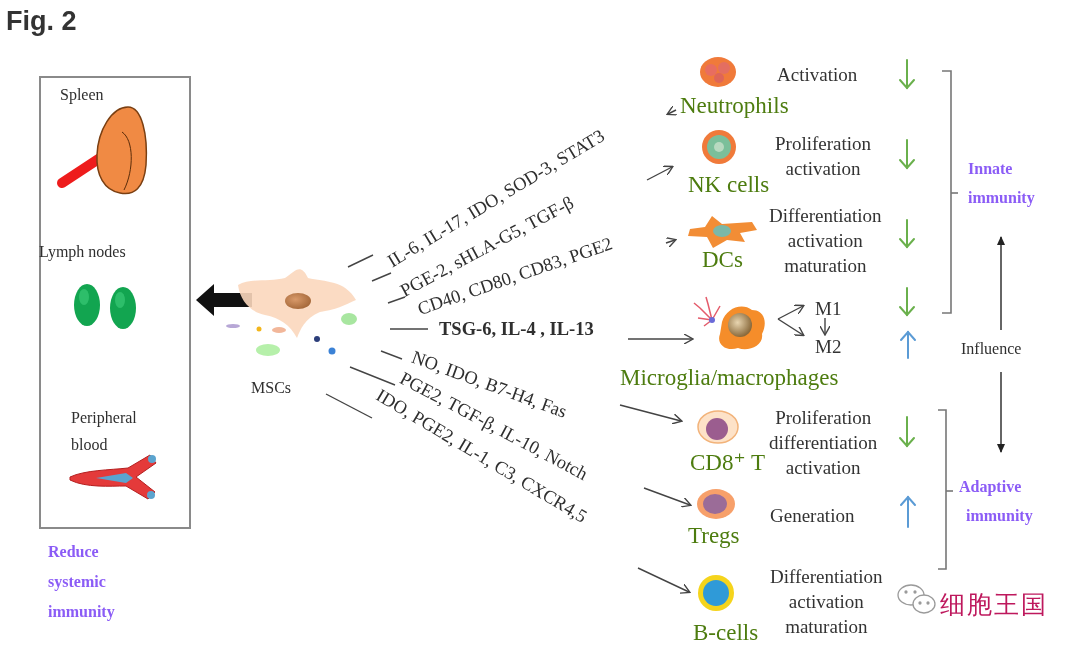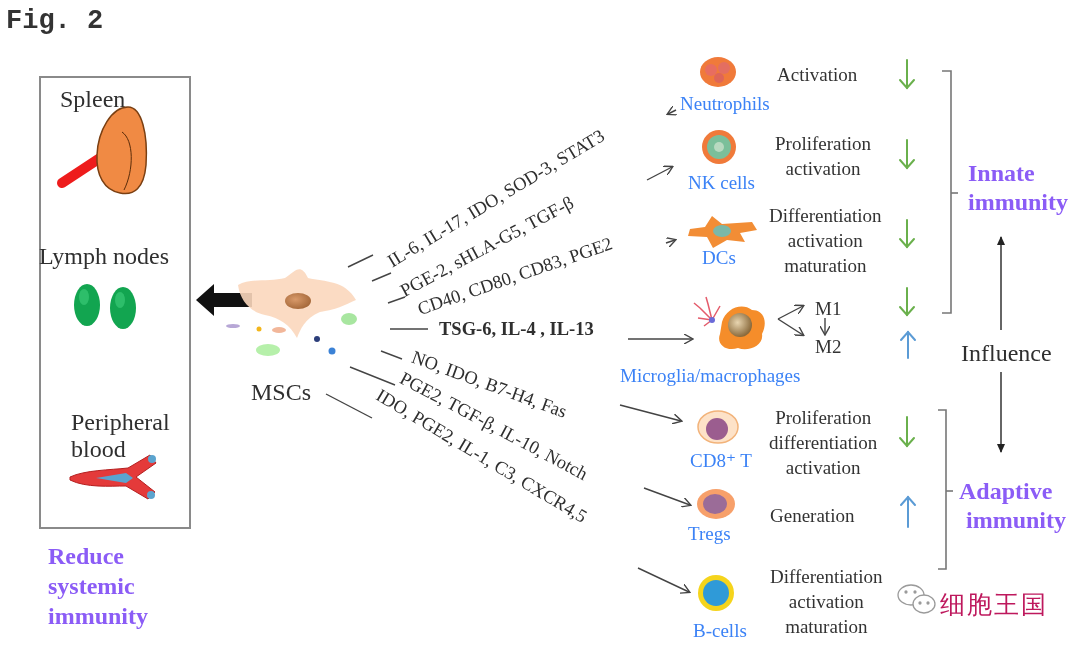--- a/index.html
+++ b/index.html
@@ -1,24 +1,24 @@
 <!DOCTYPE html>
 <html><head>
 <meta charset="utf-8">
 <style>
   html, body { margin: 0; padding: 0; background: #ffffff; }
   body { width: 1080px; height: 651px; position: relative; overflow: hidden;
          font-family: "Liberation Serif", "DejaVu Serif", serif; color: #2b2b2b; }
   .abs { position: absolute; }
-  .title { left: 6px; top: 6px; font-size: 27px; font-weight: bold; color: #333; font-family: Liberation Mono, monospace; }
+  .title { left: 6px; top: 6px; font-size: 27px; font-weight: bold; color: #333; font-family: Liberation Sans, sans-serif; }
   .organ-box { left: 39px; top: 76px; width: 152px; height: 453px; border: 2px solid #8a8a8a; box-sizing: border-box; }
-  .lbl { font-size: 24px; white-space: nowrap; color: #2f2f2f; }
+  .lbl { font-size: 16px; white-space: nowrap; color: #2f2f2f; }
   .bold { font-weight: bold; color: #8b5cf6; }
   .effect { font-size: 19px; line-height: 25px; white-space: nowrap; color: #333; text-align: center; }
-  .cell-lbl { font-size: 19px; white-space: nowrap; color: #3b82f6; }
+  .cell-lbl { font-size: 23px; white-space: nowrap; color: #4d7c0f; }
   svg.main { position: absolute; left: 0; top: 0; }
   .rot { transform-origin: 0 0; font-size: 18.5px; white-space: nowrap; color: #2f2f2f; }
   .watermark { font-family: "DejaVu Sans", sans-serif; font-size: 25px; color: #be185d; letter-spacing: 2px; }
 </style>
 </head>
 <body>
 
 <div class="abs title">Fig. 2</div>
 
 <div class="abs organ-box"></div>

